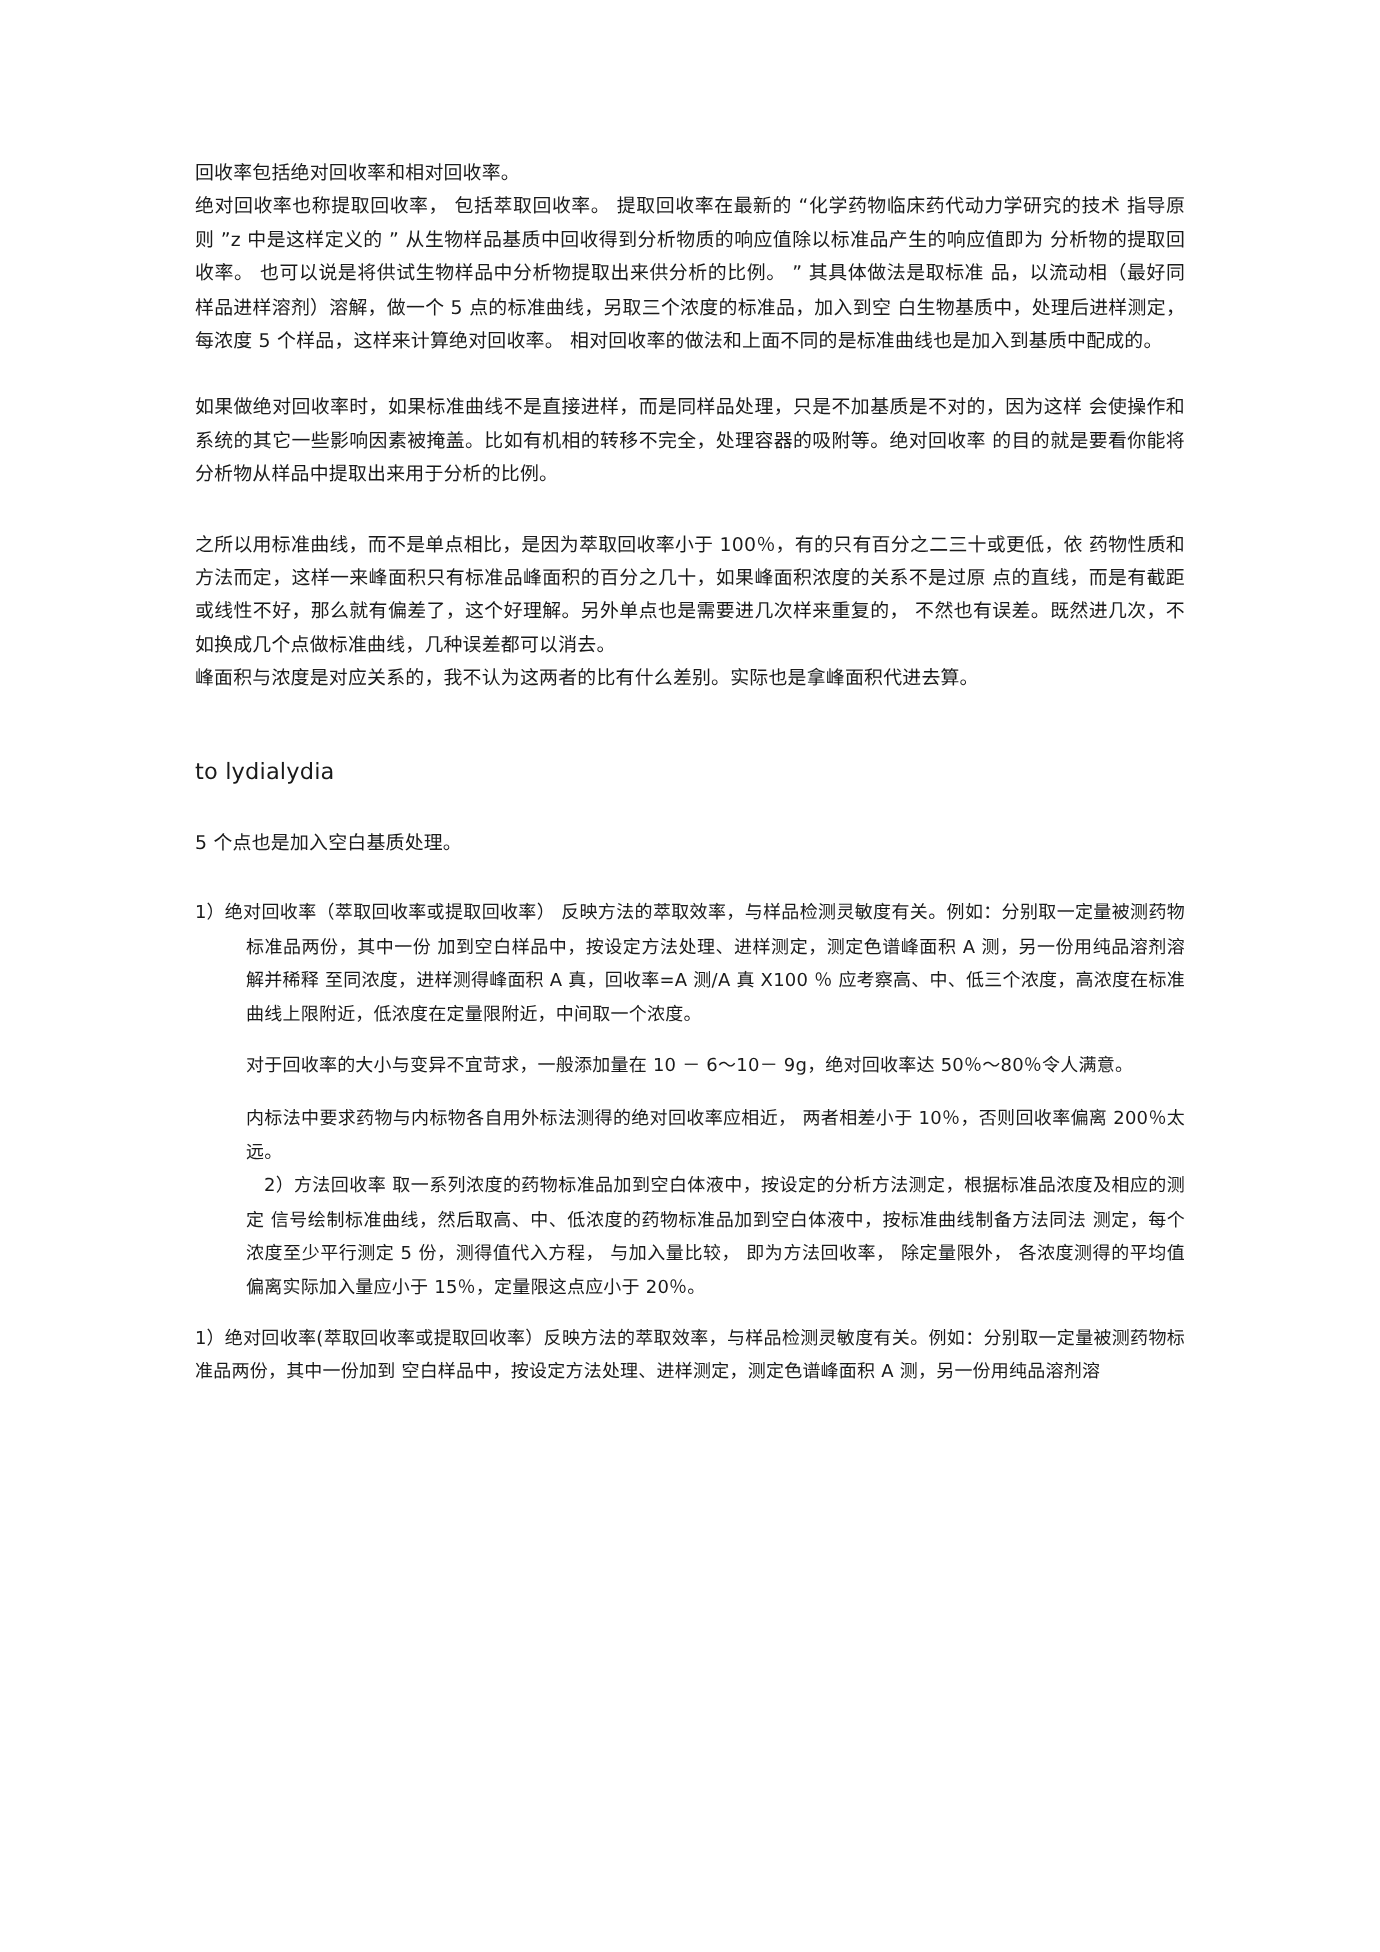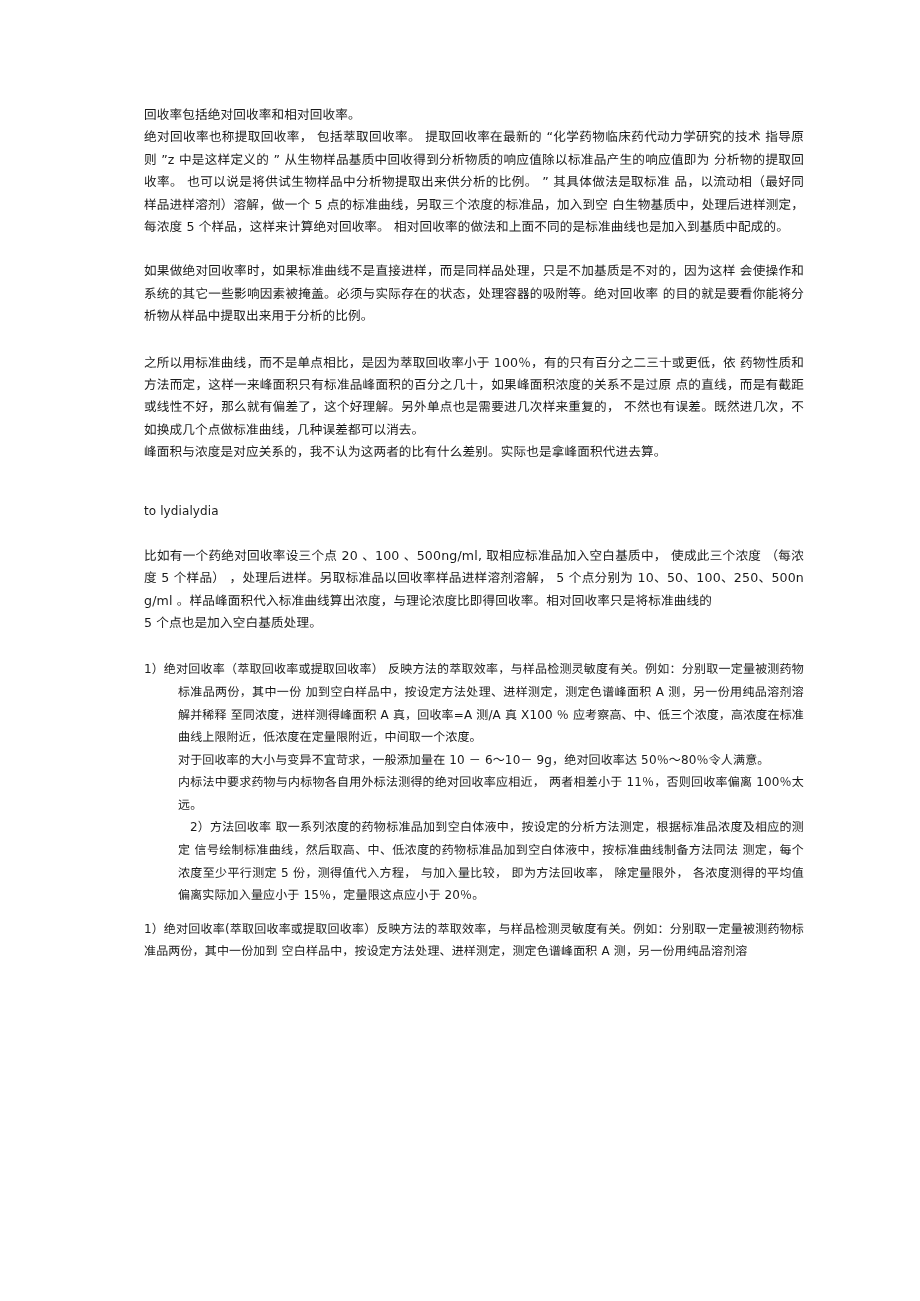--- a/index.html
+++ b/index.html
@@ -16,38 +16,38 @@
     position: relative;
     width: 920px;
     height: 1301px;
     margin: 0 auto;
     background: #ffffff;
     overflow: hidden;
     box-sizing: border-box;
   }
   .content {
     position: absolute;
-    left: 144px;
+    left: 130px;
     top: 104px;
     width: 660px;
   }
   .para {
     font-size: 12.6px;
     line-height: 22.4px;
     text-align: justify;
     text-justify: inter-ideograph;
     margin: 0 0 0 0;
     letter-spacing: 0.15px;
     word-break: break-all;
   }
   .spacer-sm { height: 11px; }
   .spacer-md { height: 22px; }
   .spacer-lg { height: 24px; }
   .reply-tag {
-    font-size: 12px;
+    font-size: 15px;
     line-height: 22px;
     letter-spacing: 0.1px;
   }
   
   .numlist {
     margin: 0;
     padding: 0;
     list-style: none;
   }
   .li-block {
@@ -56,20 +56,21 @@
     text-align: justify;
     text-justify: inter-ideograph;
     word-break: break-all;
     padding-left: 34px;
     text-indent: -34px;
     letter-spacing: 0.15px;
   }
   .li-block.sub {
     padding-left: 34px;
     text-indent: 0;
+    margin-top: 12px;
   }
   .li-block.indent2 {
     padding-left: 34px;
     text-indent: 12px;
   }
   .tail-para {
     font-size: 12px;
     line-height: 22.6px;
     text-align: justify;
     text-justify: inter-ideograph;
@@ -85,48 +86,47 @@
 
 <div class="page">
   <div class="content">
 
     <p class="para">回收率包括绝对回收率和相对回收率。</p>
 
     <p class="para">绝对回收率也称提取回收率， 包括萃取回收率。 提取回收率在最新的 “化学药物临床药代动力学研究的技术 指导原则 ”z 中是这样定义的 ” 从生物样品基质中回收得到分析物质的响应值除以标准品产生的响应值即为 分析物的提取回收率。 也可以说是将供试生物样品中分析物提取出来供分析的比例。 ” 其具体做法是取标准 品，以流动相（最好同样品进样溶剂）溶解，做一个 5 点的标准曲线，另取三个浓度的标准品，加入到空 白生物基质中，处理后进样测定，每浓度 5 个样品，这样来计算绝对回收率。 相对回收率的做法和上面不同的是标准曲线也是加入到基质中配成的。</p>
 
     <div class="spacer-md"></div>
 
-    <p class="para">如果做绝对回收率时，如果标准曲线不是直接进样，而是同样品处理，只是不加基质是不对的，因为这样 会使操作和系统的其它一些影响因素被掩盖。必须与实际存在的状态，处理容器的吸附等。绝对回收率 的目的就是要看你能将分析物从样品中提取出来用于分析的比例。</p>
+    <p class="para">如果做绝对回收率时，如果标准曲线不是直接进样，而是同样品处理，只是不加基质是不对的，因为这样 会使操作和系统的其它一些影响因素被掩盖。比如有机相的转移不完全，处理容器的吸附等。绝对回收率 的目的就是要看你能将分析物从样品中提取出来用于分析的比例。</p>
 
     <div class="spacer-lg"></div>
 
     <p class="para">之所以用标准曲线，而不是单点相比，是因为萃取回收率小于 100％，有的只有百分之二三十或更低，依 药物性质和方法而定，这样一来峰面积只有标准品峰面积的百分之几十，如果峰面积浓度的关系不是过原 点的直线，而是有截距或线性不好，那么就有偏差了，这个好理解。另外单点也是需要进几次样来重复的， 不然也有误差。既然进几次，不如换成几个点做标准曲线，几种误差都可以消去。</p>
 
     <p class="para">峰面积与浓度是对应关系的，我不认为这两者的比有什么差别。实际也是拿峰面积代进去算。</p>
 
     <div class="spacer-lg"></div>
 
     <p class="reply-tag">to lydialydia</p>
 
     <div class="spacer-sm"></div>
 
-    <p class="para">比如有一个药绝对回收率设三个点 20 、100 、500ng/ml, 取相应标准品加入空白基质中， 使成此三个浓度 （每浓度 5 个样品） ，处理后进样。另取标准品以回收率样品进样溶剂溶解， 5 个点分别为 10、50、100、250、500ng/ml 。样品峰面积代入标准曲线算出浓度，与理论浓度比即得回收率。相对回收率只是将标准曲线的</p>
 
     <p class="para">5 个点也是加入空白基质处理。</p>
 
     <div class="spacer-lg"></div>
 
     <div class="numlist">
 
       <div class="li-block"><span class="marker">1）</span><span>绝对回收率（萃取回收率或提取回收率） 反映方法的萃取效率，与样品检测灵敏度有关。例如：分别取一定量被测药物标准品两份，其中一份 加到空白样品中，按设定方法处理、进样测定，测定色谱峰面积 A 测，另一份用纯品溶剂溶解并稀释 至同浓度，进样测得峰面积 A 真，回收率=A 测/A 真 X100 ％ 应考察高、中、低三个浓度，高浓度在标准曲线上限附近，低浓度在定量限附近，中间取一个浓度。</span></div>
 
       <div class="li-block sub">对于回收率的大小与变异不宜苛求，一般添加量在 10 － 6～10－ 9g，绝对回收率达 50％～80％令人满意。</div>
 
 
-      <div class="li-block sub">内标法中要求药物与内标物各自用外标法测得的绝对回收率应相近， 两者相差小于 11％，否则回收率偏离 100％太远。</div>
+      <div class="li-block sub">内标法中要求药物与内标物各自用外标法测得的绝对回收率应相近， 两者相差小于 10％，否则回收率偏离 200％太远。</div>
 
       <div class="li-block indent2"><span class="marker">2）</span><span>方法回收率 取一系列浓度的药物标准品加到空白体液中，按设定的分析方法测定，根据标准品浓度及相应的测定 信号绘制标准曲线，然后取高、中、低浓度的药物标准品加到空白体液中，按标准曲线制备方法同法 测定，每个浓度至少平行测定 5 份，测得值代入方程， 与加入量比较， 即为方法回收率， 除定量限外， 各浓度测得的平均值偏离实际加入量应小于 15％，定量限这点应小于 20％。</span></div>
 
 
     </div>
 
     <div class="spacer-sm"></div>
 
     <div class="tail-para"><span class="marker">1）</span><span>绝对回收率(萃取回收率或提取回收率）反映方法的萃取效率，与样品检测灵敏度有关。例如：分别取一定量被测药物标准品两份，其中一份加到 空白样品中，按设定方法处理、进样测定，测定色谱峰面积 A 测，另一份用纯品溶剂溶</span></div>
 

